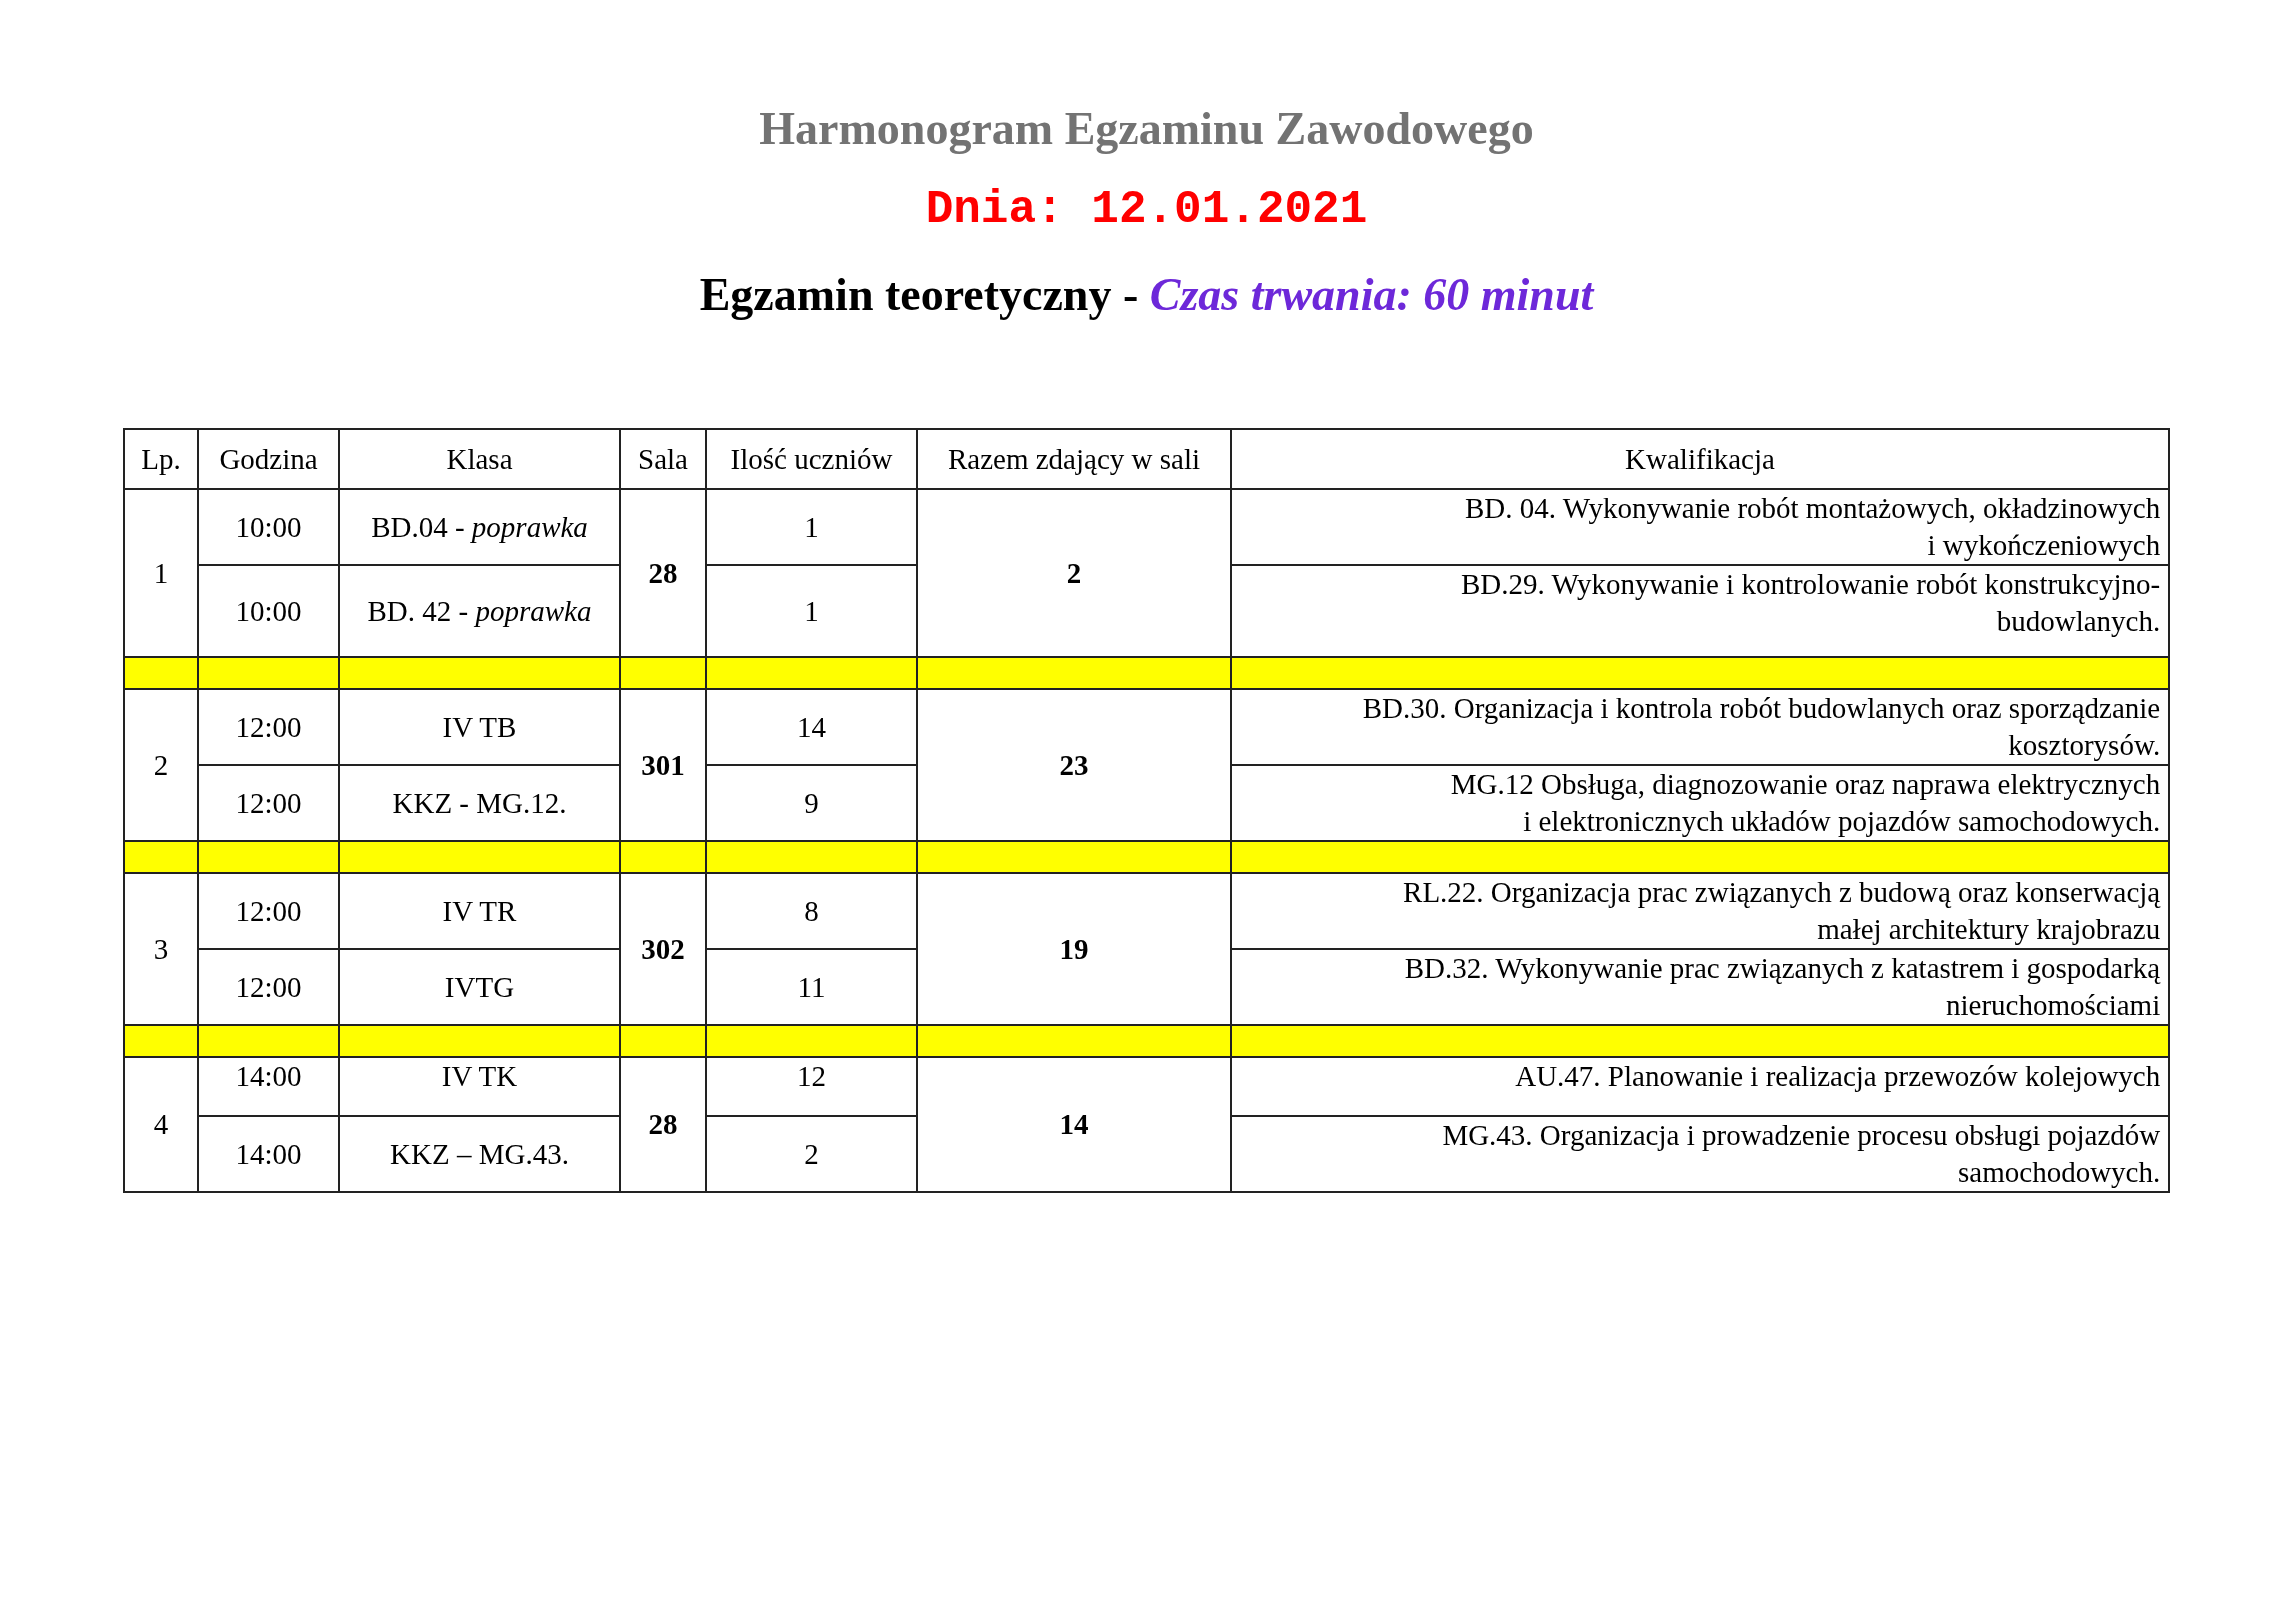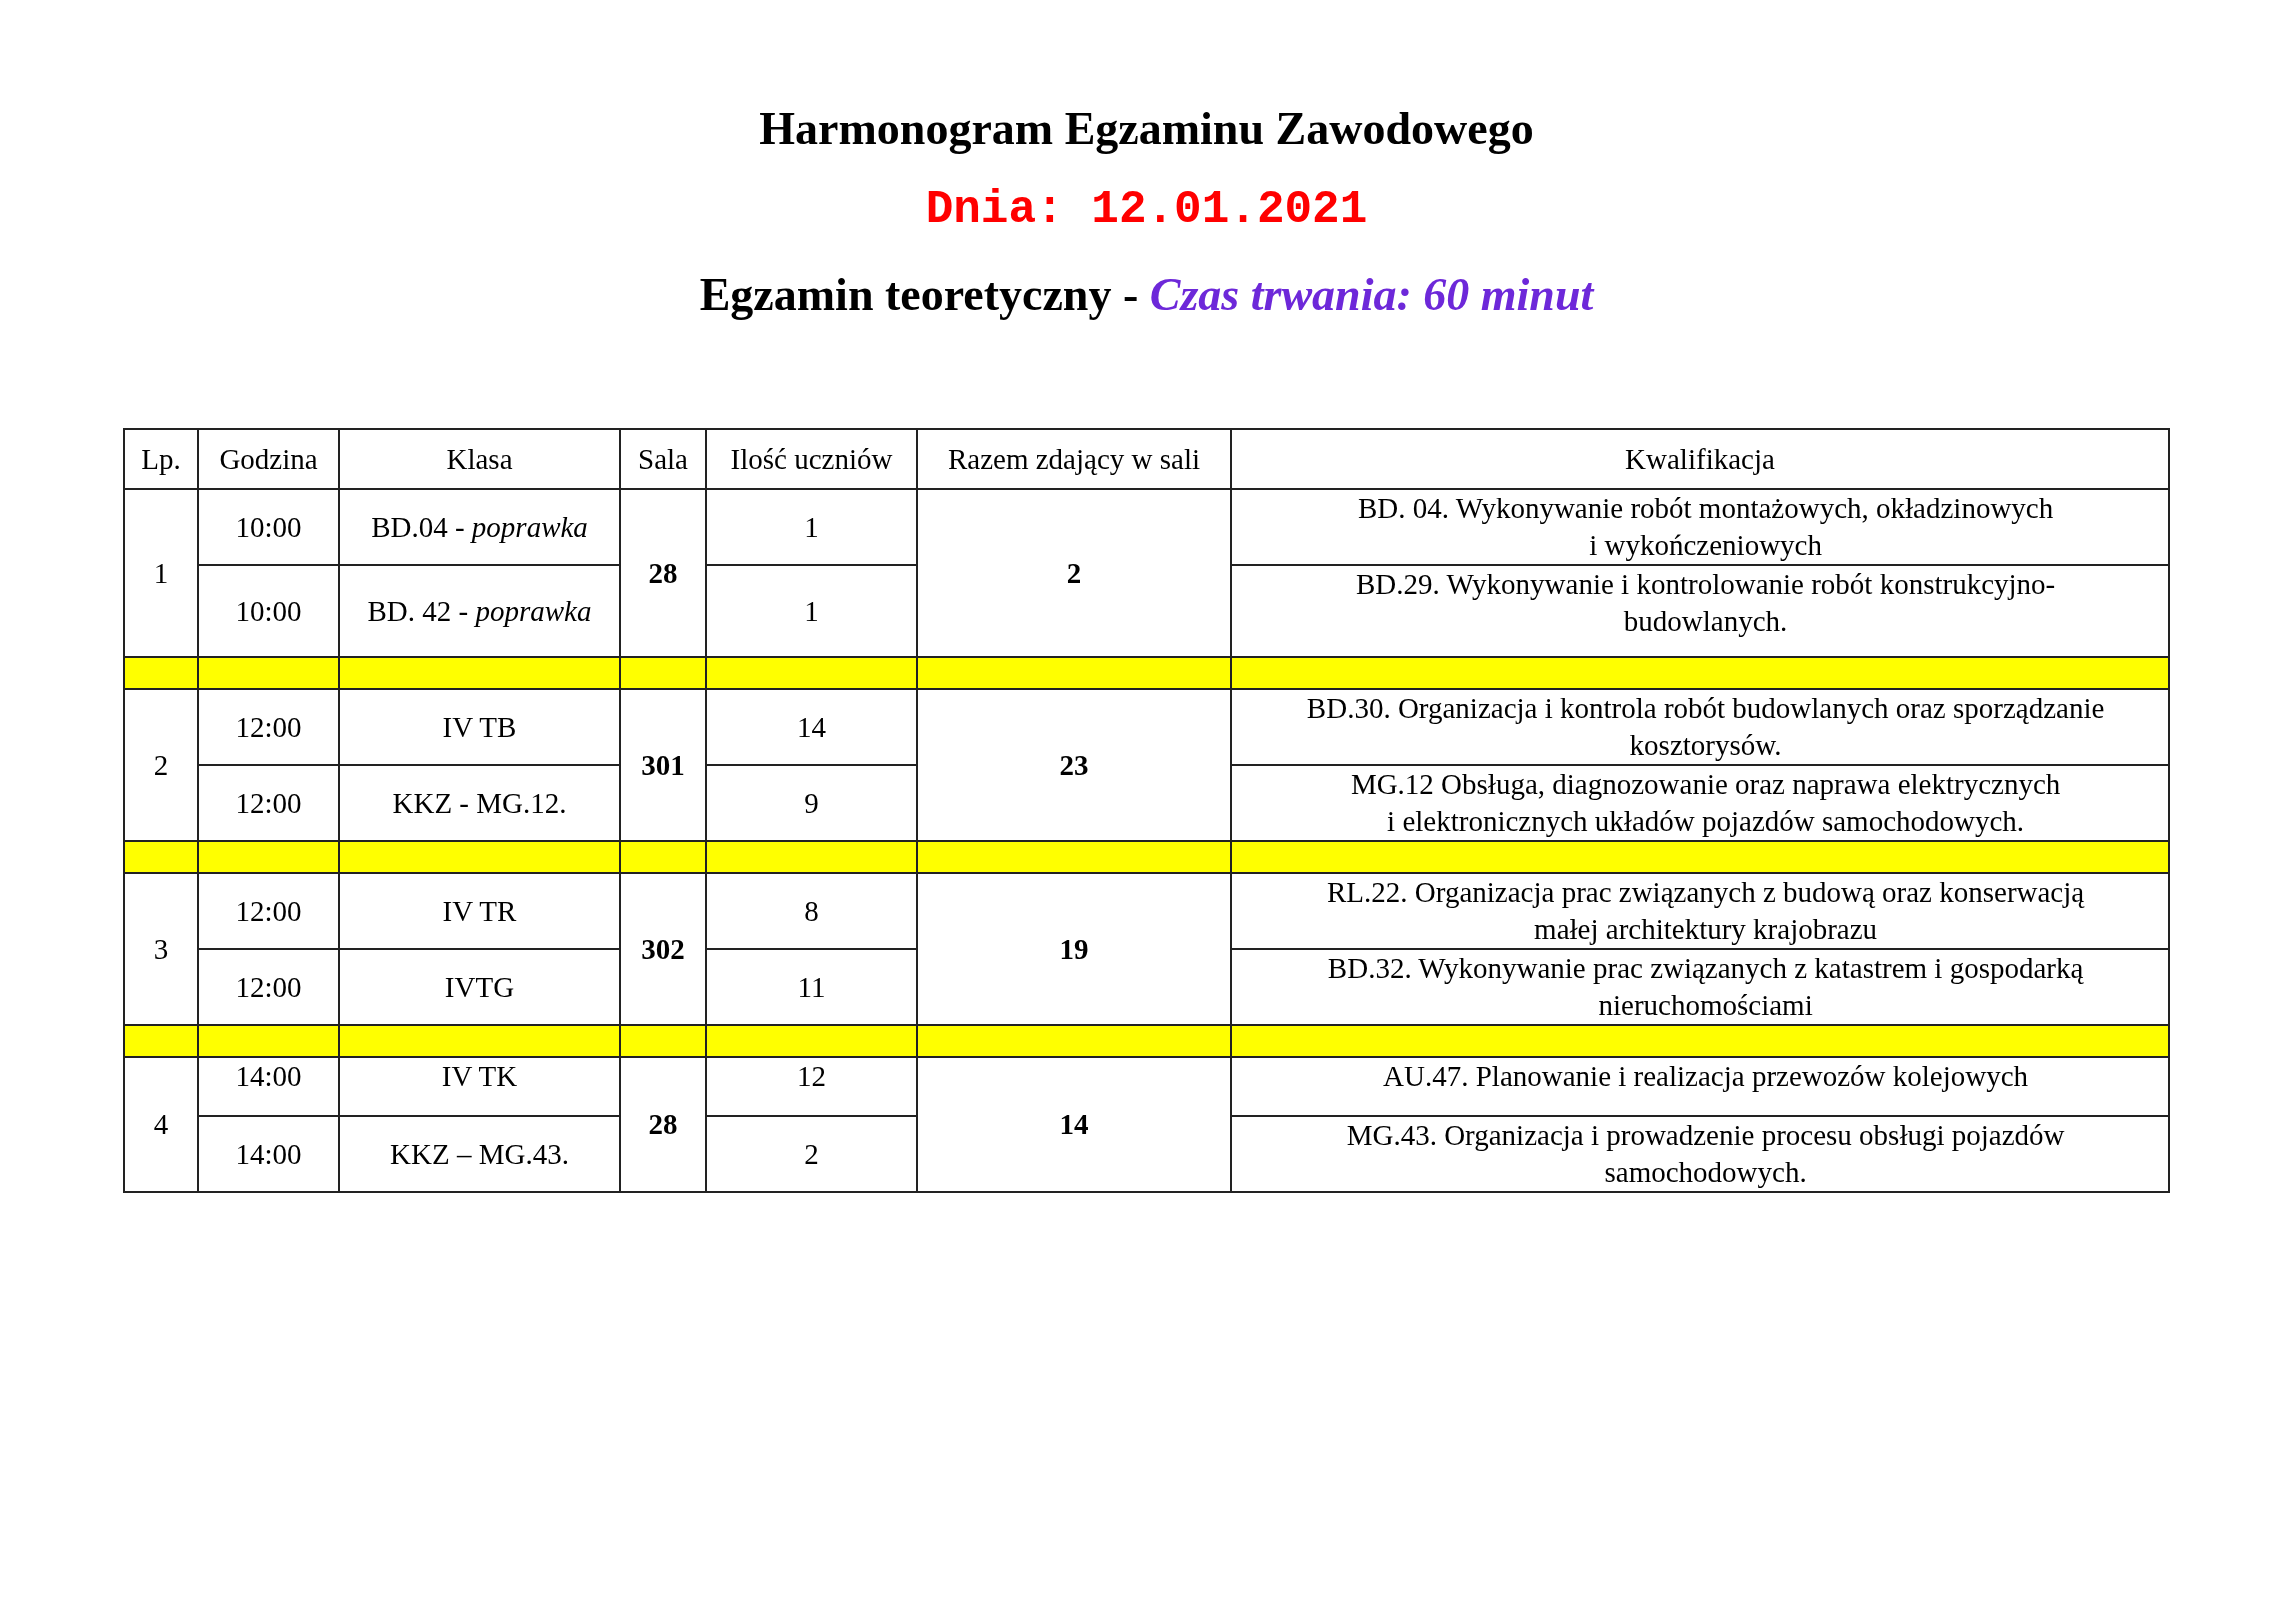--- a/index.html
+++ b/index.html
@@ -4,36 +4,36 @@
   <style>
     html, body { margin: 0; padding: 0; background: #ffffff; }
     body {
       width: 2293px; height: 1621px; position: relative; overflow: hidden;
       font-family: "Liberation Serif", serif; color: #000;
     }
     .heading {
       position: absolute; left: 0; width: 2293px; text-align: center;
       font-weight: bold; font-size: 46px; line-height: 55px; margin: 0;
     }
-    #h1 { top: 101px; color: #000000; }
+    #h1 { top: 101px; color: #737373; }
     #h2 { top: 183px; color: #ff0000; font-family: Liberation Mono, monospace; }
     #h3 { top: 267px; color: #000; }
     #h3 .dur { color: #6d28d9; font-style: italic; }
 
     table.sched {
       position: absolute; left: 123px; top: 428px;
       border-collapse: collapse; table-layout: fixed;
       font-size: 29px; line-height: 37px;
     }
     table.sched td, table.sched th {
       border: 2px solid #222; padding: 0; text-align: center; vertical-align: middle;
       font-weight: normal;
     }
     table.sched th { height: 58px; }
-    table.sched td.kw { text-align: center; padding-left: 19px; padding-right: 7.8px; vertical-align: top; }
+    table.sched td.kw { text-align: right; padding-left: 19px; padding-right: 7.8px; vertical-align: top; }
     table.sched td.bold { font-weight: bold; margin-left: 10px; }
     table.sched tr.sep td { background: #ffff00; height: 30px; }
     .it { font-style: italic; }
   </style>
 </head>
 <body>
 
 <h1 id="h1" class="heading">Harmonogram Egzaminu Zawodowego</h1>
 <h2 id="h2" class="heading">Dnia: 12.01.2021</h2>
 <h3 id="h3" class="heading"><span>Egzamin teoretyczny - </span><span class="dur">Czas trwania: 60 minut</span></h3>

